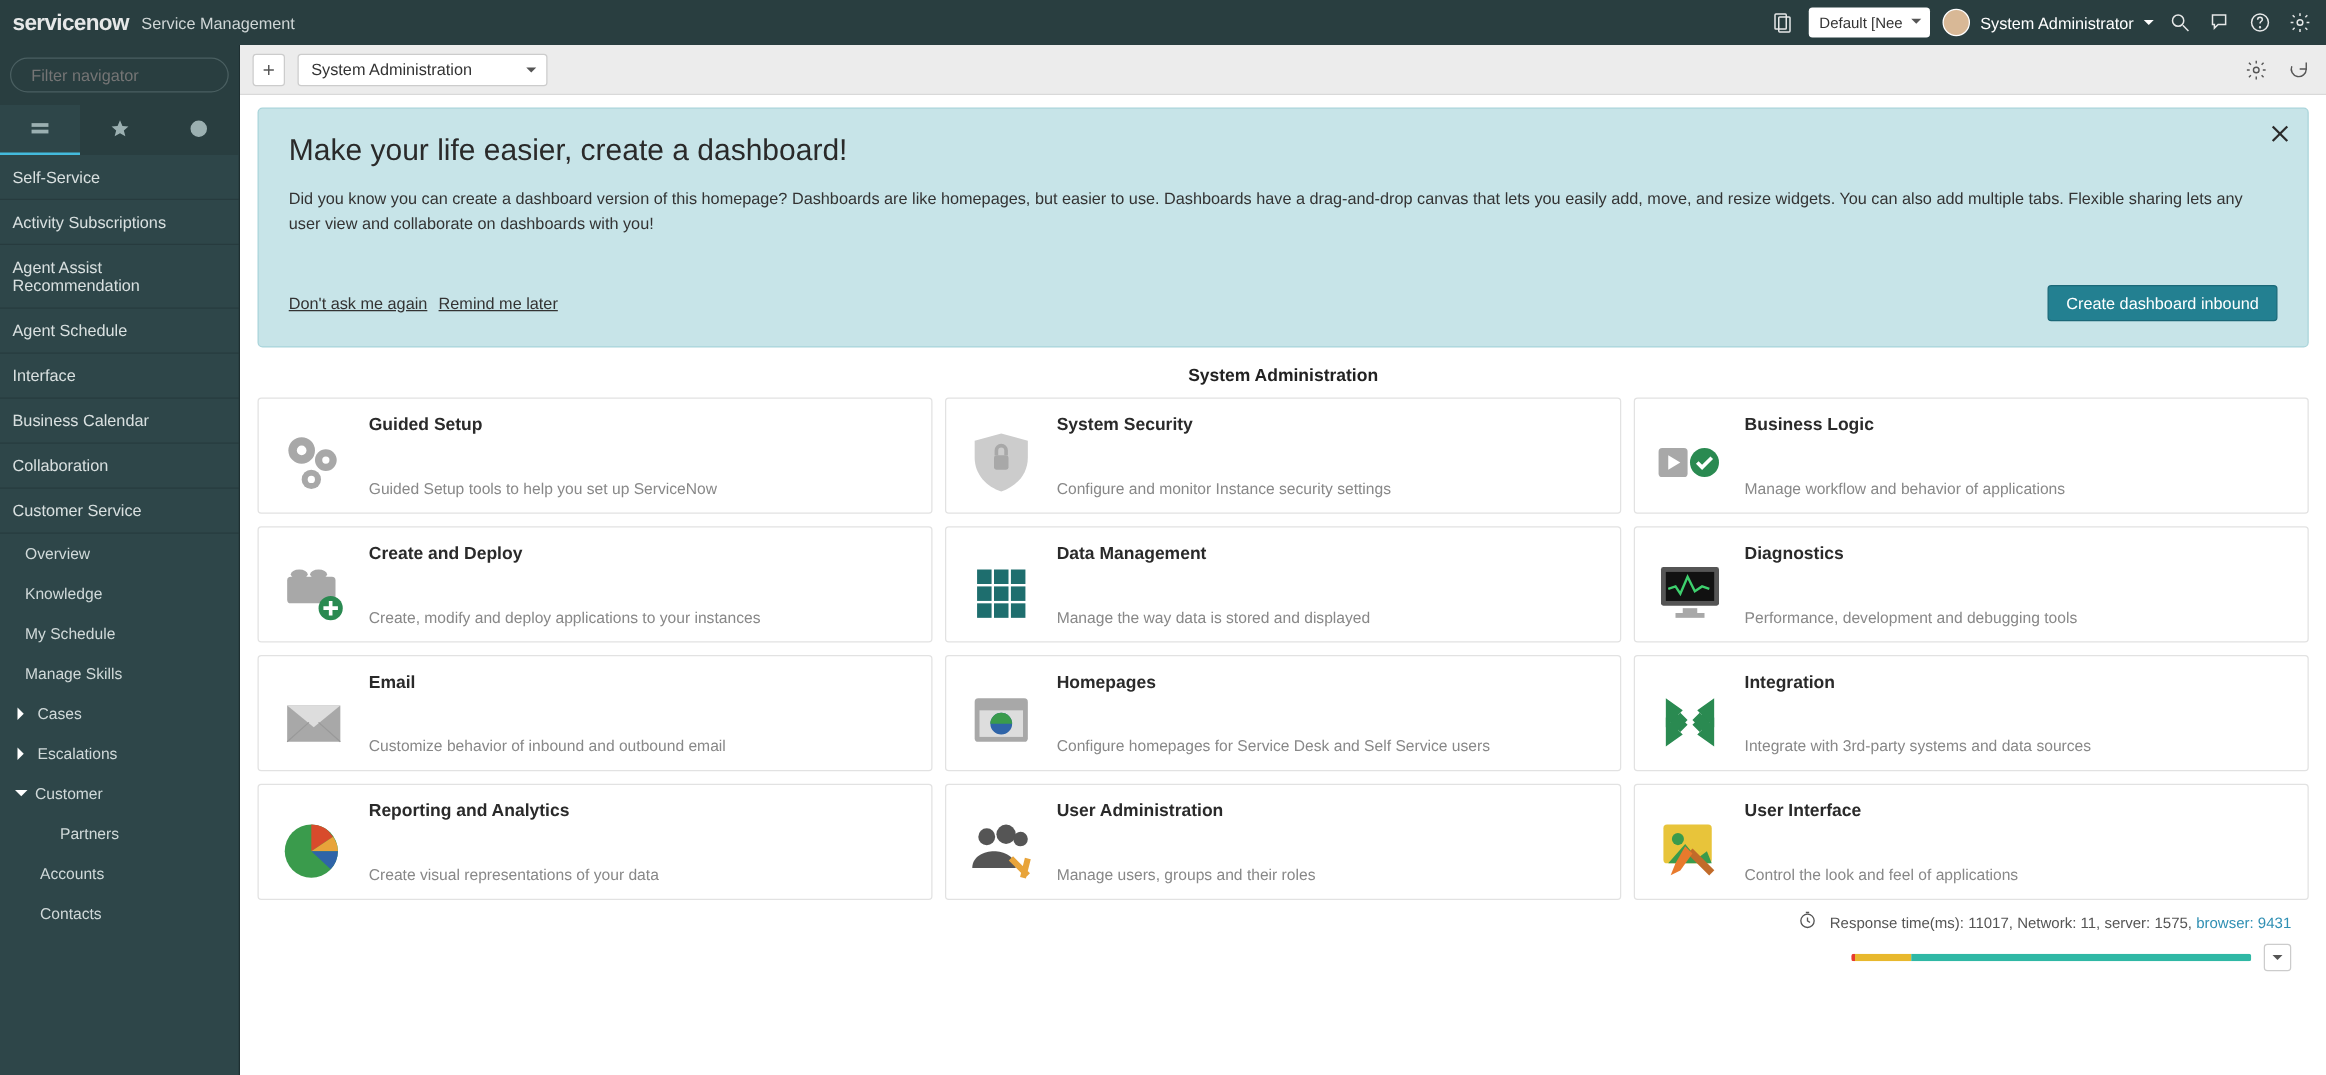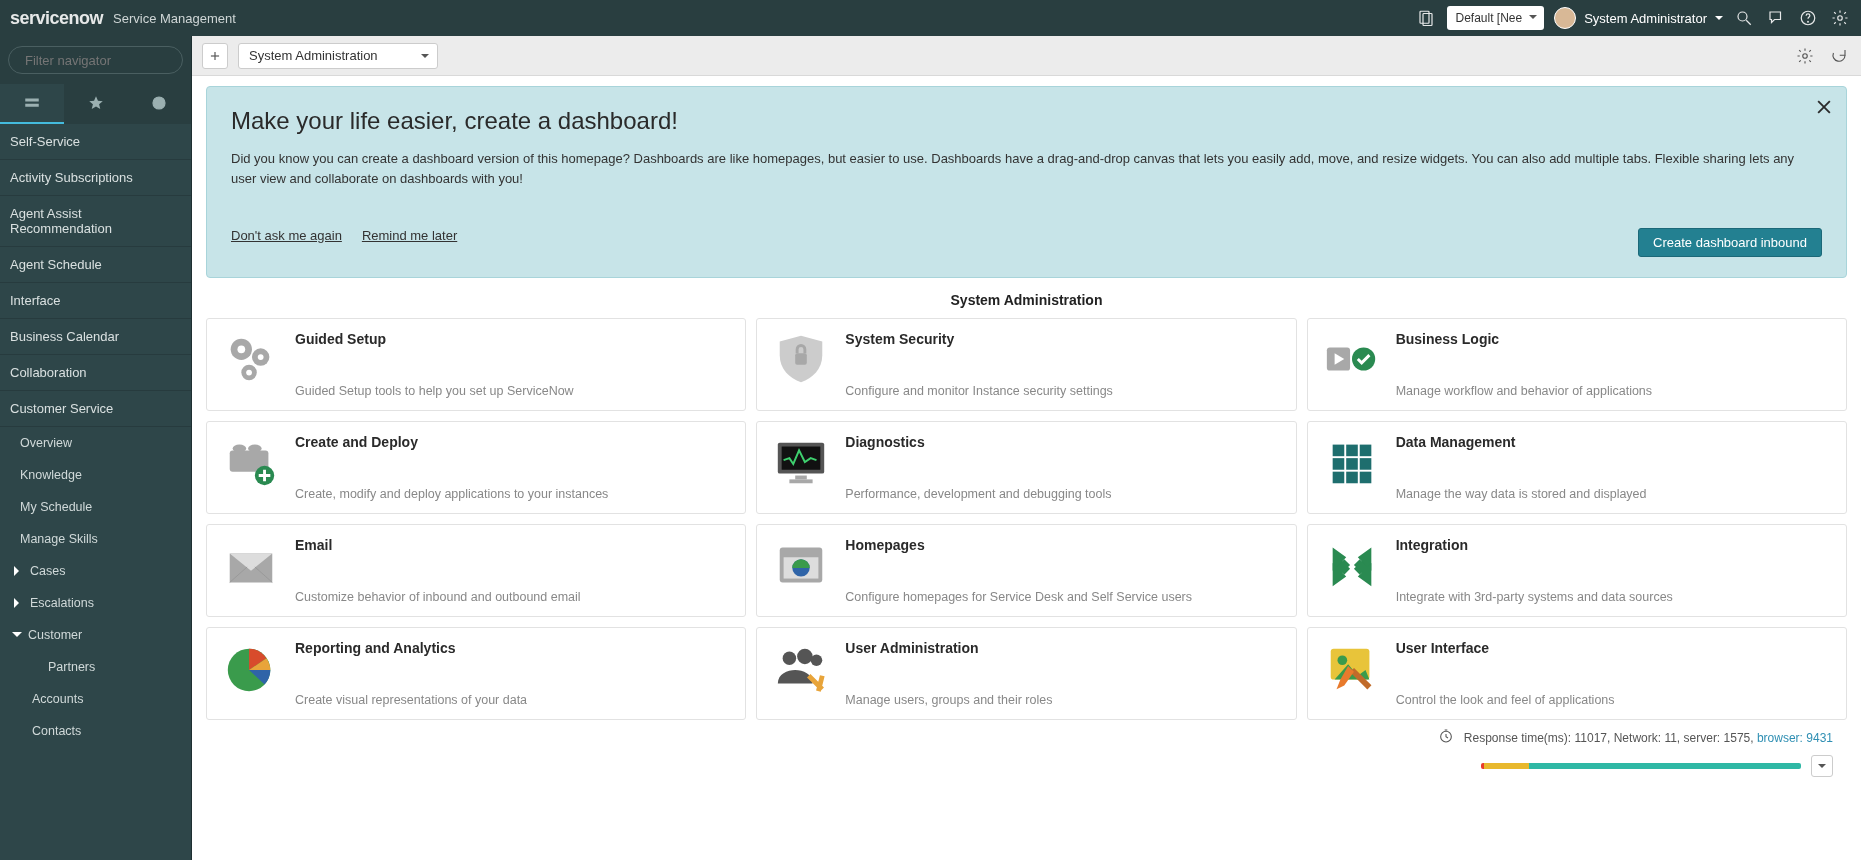--- a/index.html
+++ b/index.html
@@ -52,27 +52,27 @@
   .tb-spacer{flex:1;}
   .tb-ico { width:24px;height:24px;display:flex;align-items:center;justify-content:center;cursor:pointer;color:#555;}
   .tb-ico svg{width:18px;height:18px;stroke:currentColor;fill:none;stroke-width:1.5;}
 
   .page { flex:1; overflow-y:auto; padding:10px 14px; background:#fff;}
   .banner { background:#c7e4e8; border:1px solid #a8d4da; border-radius:4px; padding:20px 24px; position:relative;}
   .banner-close{position:absolute;top:10px;right:12px;cursor:pointer;color:#2a2a2a;}
   .banner-close svg{width:20px;height:20px;stroke:currentColor;stroke-width:2.2;fill:none;}
   .banner h2{font-size:24px;font-weight:400;color:#2a2a2a;margin-bottom:14px;}
   .banner p{font-size:13px;color:#333;line-height:1.5;margin-bottom:22px;}
-  .banner-actions{display:flex;align-items:flex-start;gap:20px;margin-top:40px;}
+  .banner-actions{display:flex;align-items:center;gap:9px;margin-top:40px;}
   .link{text-decoration:underline;color:#333;cursor:pointer;font-size:13px;}
   .btn-primary{margin-left:auto;background:#238091;border:1px solid #1b6878;color:#fff;padding:6px 14px;border-radius:3px;cursor:pointer;font-size:13px;}
 
   .sec-title{text-align:center;font-weight:700;font-size:14px;color:#222;margin:14px 0 10px;}
   .grid{display:grid;grid-template-columns:repeat(3,1fr);gap:10px;}
-  .card{border:1px solid #e2e2e2;border-radius:3px;padding:12px 14px;display:flex;gap:14px;min-height:86px;cursor:pointer;background:#fff;}
+  .card{border:1px solid #e2e2e2;border-radius:3px;padding:12px 14px;display:flex;gap:14px;min-height:86px;cursor:pointer;background:#fff;align-items:flex-end;}
   .card-ico{width:60px;height:56px;flex-shrink:0;display:flex;align-items:flex-start;justify-content:center;}
   .card-body h3{font-size:14px;font-weight:700;color:#2a2a2a;margin-bottom:2px;}
   .card-body p{font-size:12.5px;color:#888;margin-top:37px;}
 
   .footer{display:flex;align-items:center;justify-content:flex-end;gap:10px;padding:8px 14px;font-size:12px;color:#555;}
   .stopwatch svg{width:16px;height:16px;stroke:#555;fill:none;stroke-width:1.6;}
   .browser-n{color:#2f8fb3;}
   .bar{height:6px;width:320px;display:flex;border-radius:2px;overflow:hidden;}
   .bar span{display:block;height:100%;}
   .more-btn{width:22px;height:22px;border:1px solid #ccc;border-radius:3px;display:flex;align-items:center;justify-content:center;cursor:pointer;}
@@ -291,51 +291,51 @@
               </svg>
             </div>
             <div class="card-body">
               <h3>Create and Deploy</h3>
               <p>Create, modify and deploy applications to your instances</p>
             </div>
           </div>
           <div class="card">
             <div class="card-ico">
               <svg viewBox="0 0 60 56">
-                <rect x="6" y="8" width="48" height="32" rx="2" fill="#555"></rect>
-                <rect x="10" y="12" width="40" height="24" fill="#111"></rect>
-                <path d="M12 26l6-2 4 6 6-14 6 12 6-4 6 2" stroke="#3ed06e" stroke-width="2" fill="none"></path>
-                <rect x="24" y="42" width="12" height="4" fill="#a8a8a8"></rect>
-                <rect x="18" y="46" width="24" height="4" fill="#a8a8a8"></rect>
-              </svg>
-            </div>
-            <div class="card-body">
-              <h3>Diagnostics</h3>
-              <p>Performance, development and debugging tools</p>
-            </div>
-          </div>
-          <div class="card">
-            <div class="card-ico">
-              <svg viewBox="0 0 60 56">
                 <g fill="#1e6e6e">
                   <rect x="10" y="10" width="12" height="12"></rect>
                   <rect x="24" y="10" width="12" height="12"></rect>
                   <rect x="38" y="10" width="12" height="12"></rect>
                   <rect x="10" y="24" width="12" height="12"></rect>
                   <rect x="24" y="24" width="12" height="12"></rect>
                   <rect x="38" y="24" width="12" height="12"></rect>
                   <rect x="10" y="38" width="12" height="12"></rect>
                   <rect x="24" y="38" width="12" height="12"></rect>
                   <rect x="38" y="38" width="12" height="12"></rect>
                 </g>
               </svg>
             </div>
             <div class="card-body">
               <h3>Data Management</h3>
               <p>Manage the way data is stored and displayed</p>
+            </div>
+          </div>
+          <div class="card">
+            <div class="card-ico">
+              <svg viewBox="0 0 60 56">
+                <rect x="6" y="8" width="48" height="32" rx="2" fill="#555"></rect>
+                <rect x="10" y="12" width="40" height="24" fill="#111"></rect>
+                <path d="M12 26l6-2 4 6 6-14 6 12 6-4 6 2" stroke="#3ed06e" stroke-width="2" fill="none"></path>
+                <rect x="24" y="42" width="12" height="4" fill="#a8a8a8"></rect>
+                <rect x="18" y="46" width="24" height="4" fill="#a8a8a8"></rect>
+              </svg>
+            </div>
+            <div class="card-body">
+              <h3>Diagnostics</h3>
+              <p>Performance, development and debugging tools</p>
             </div>
           </div>
           <div class="card">
             <div class="card-ico">
               <svg viewBox="0 0 60 56">
                 <path fill="#a8a8a8" d="M8 16h44v30H8z"></path>
                 <path fill="#ddd" d="M8 16l22 18 22-18z"></path>
                 <path fill="#bbb" d="M8 46l18-16M52 46L34 30" stroke="#999"></path>
               </svg>
             </div>

